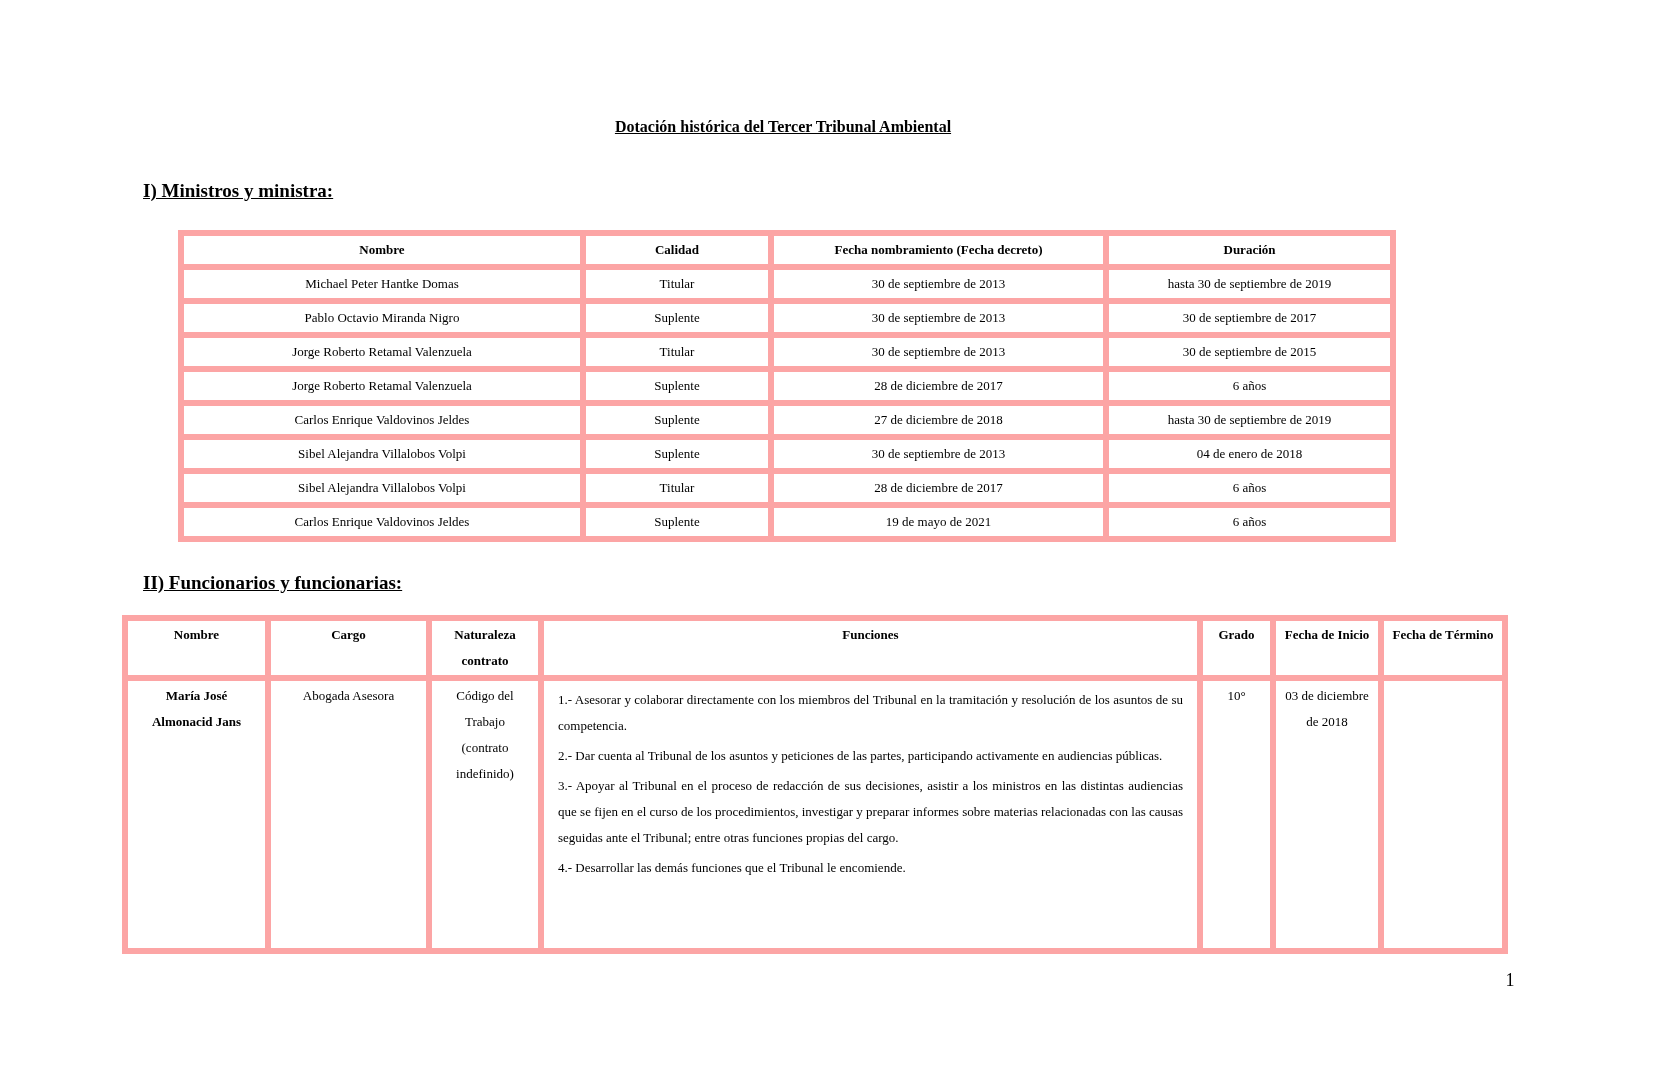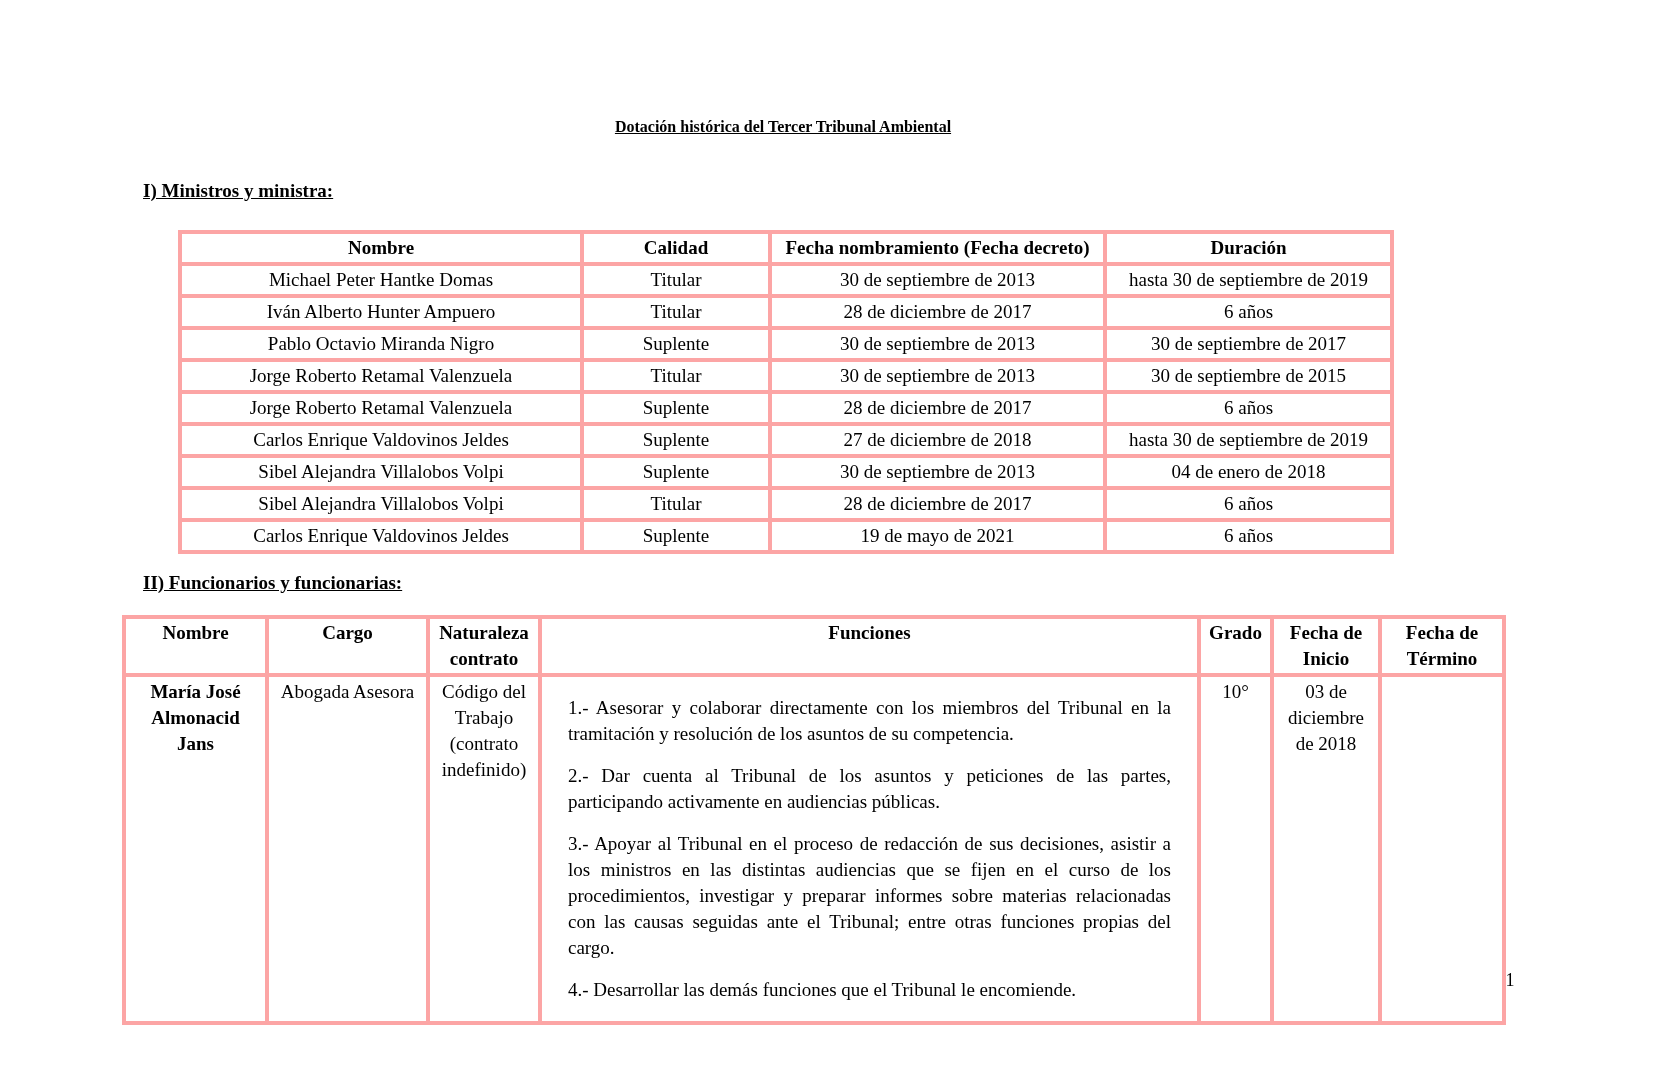--- a/index.html
+++ b/index.html
@@ -35,22 +35,22 @@
   }
   .heading-1 { top: 180px; }
   .heading-2 { top: 572px; }
   table {
     position: absolute;
     border-collapse: collapse;
     table-layout: fixed;
     background: #ffffff;
   }
   th, td {
-    border: 4px solid #fca5a5;
-    font-size: 19px;
+    border: 6px solid #fca5a5;
+    font-size: 13px;
     overflow: hidden;
   }
   
   .t1 {
     top: 230px;
     left: 178px;
     width: 1212px;
   }
   .t1 th {
     height: 28px;
@@ -92,21 +92,21 @@
   }
   .t2 .cell-cargo2,
   .t2 .cell-naturaleza2,
   .t2 .cell-grado2,
   .t2 .cell-fecha-inicio2,
   .t2 .cell-fecha-termino2 {
     text-align: center;
   }
   .t2 .cell-funciones2 { padding: 2px 10px; }
   .t2 .cell-funciones2 p {
-    margin: 16px;
+    margin: 4px;
     text-align: justify;
   }
   .page-number {
     position: absolute;
     top: 970px;
     left: 1490px;
     width: 40px;
     text-align: center;
     font-size: 18px;
   }
@@ -134,26 +134,20 @@
         <th>Fecha nombramiento (Fecha decreto)</th>
         <th>Duración</th>
       </tr>
     </thead>
     <tbody>
       <tr>
         <td>Michael Peter Hantke Domas</td>
         <td>Titular</td>
         <td>30 de septiembre de 2013</td>
         <td>hasta 30 de septiembre de 2019</td>
-      </tr>
-      <tr>
-        <td>Iván Alberto Hunter Ampuero</td>
-        <td>Titular</td>
-        <td>28 de diciembre de 2017</td>
-        <td>6 años</td>
       </tr>
       <tr>
         <td>Pablo Octavio Miranda Nigro</td>
         <td>Suplente</td>
         <td>30 de septiembre de 2013</td>
         <td>30 de septiembre de 2017</td>
       </tr>
       <tr>
         <td>Jorge Roberto Retamal Valenzuela</td>
         <td>Titular</td>

